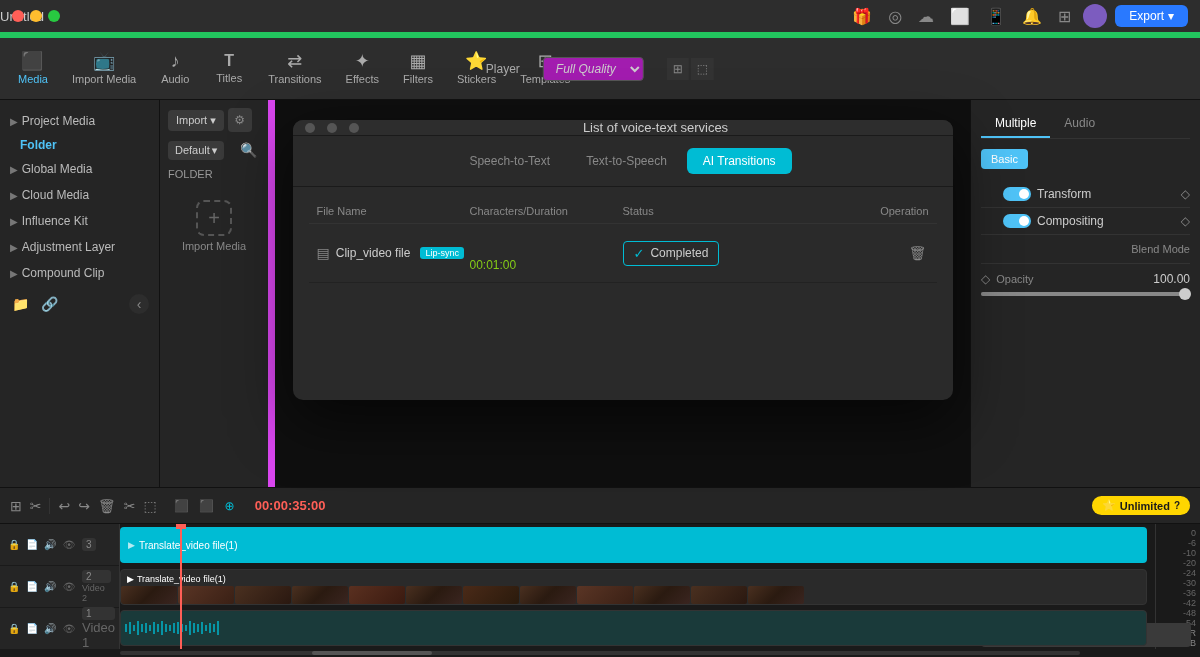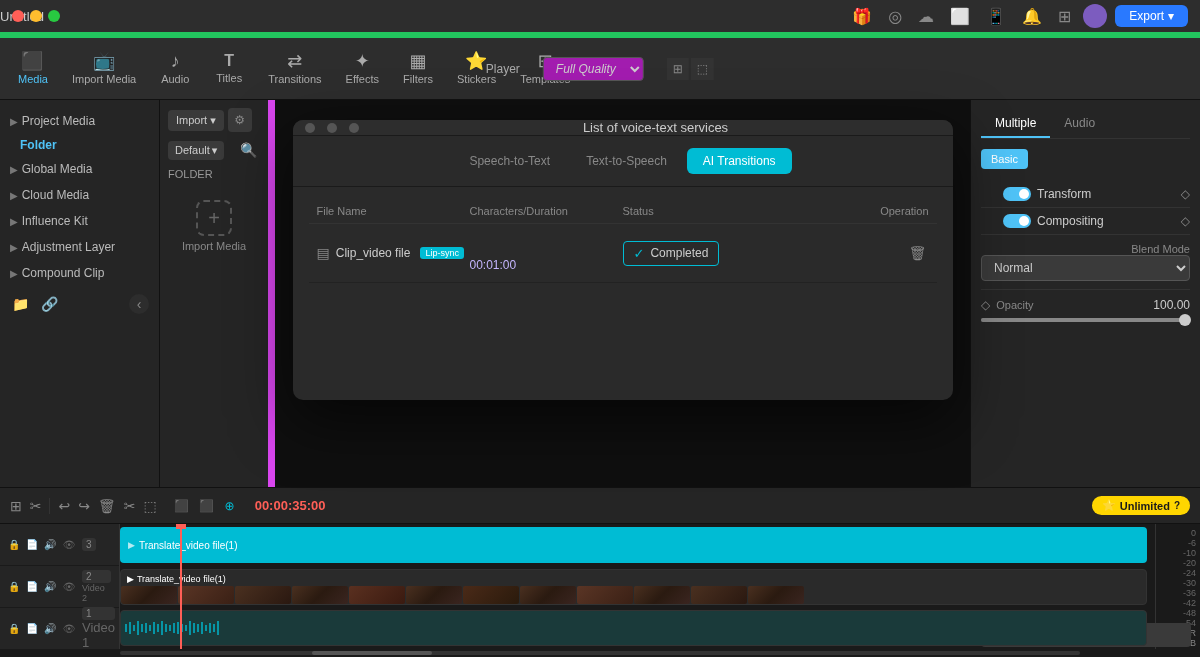--- a/index.html
+++ b/index.html
@@ -582,21 +582,21 @@
       border-radius: 4px;
       padding: 4px 10px;
       color: #ccc;
       font-size: 12px;
       display: flex;
       align-items: center;
       gap: 6px;
     }
     .check-icon { color: #00bcd4; font-size: 13px; }
     .delete-icon { color: #888; font-size: 14px; cursor: pointer; }
-    .duration-cell { color: #c4b5fd; font-size: 12px; margin-top: 24px; }
+    .duration-cell { color: #84cc16; font-size: 12px; margin-top: 24px; }
     .icon-btn {
       background: none;
       border: none;
       color: #888;
       cursor: pointer;
       font-size: 14px;
       padding: 2px;
     }
 
     
@@ -896,26 +896,20 @@
     <div class="panel-section">
       <div class="panel-section-label">
         <div class="toggle-on"></div>
         <span>Compositing</span>
       </div>
       <span class="diamond-icon">◇</span>
     </div>
 
     <div class="blend-mode-section">
       <div class="blend-label">Blend Mode</div>
-      <select class="blend-select">
-        <option>Normal</option>
-        <option>Multiply</option>
-        <option>Screen</option>
-        <option>Overlay</option>
-      </select>
     </div>
 
     <div class="opacity-section">
       <div class="opacity-label">
         <div style="display:flex;align-items:center;gap:6px;">
           <span class="diamond-icon">◇</span>
           <span class="opacity-text">Opacity</span>
         </div>
         <span class="opacity-val">100.00</span>
       </div>

